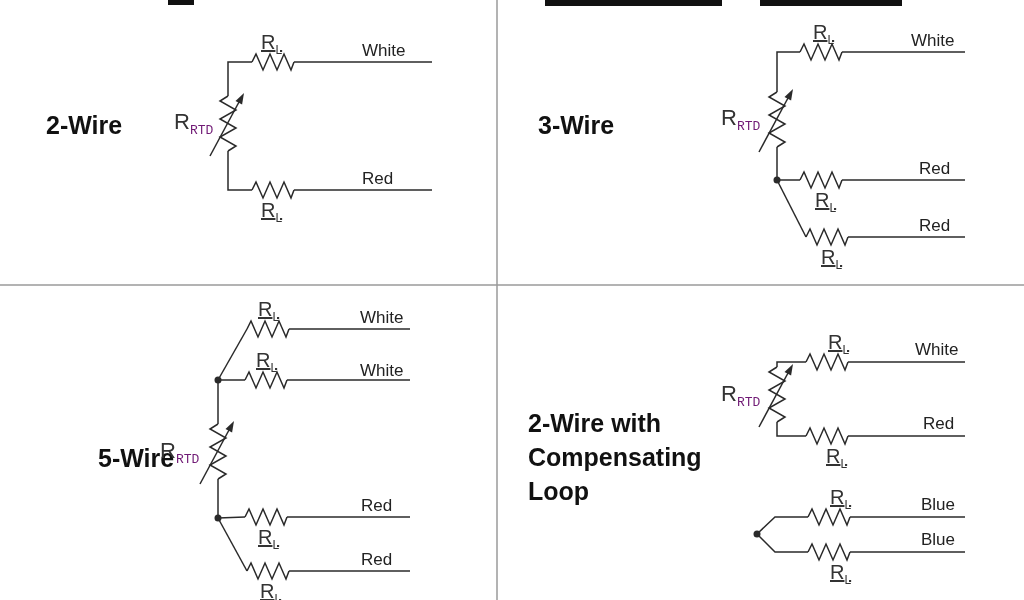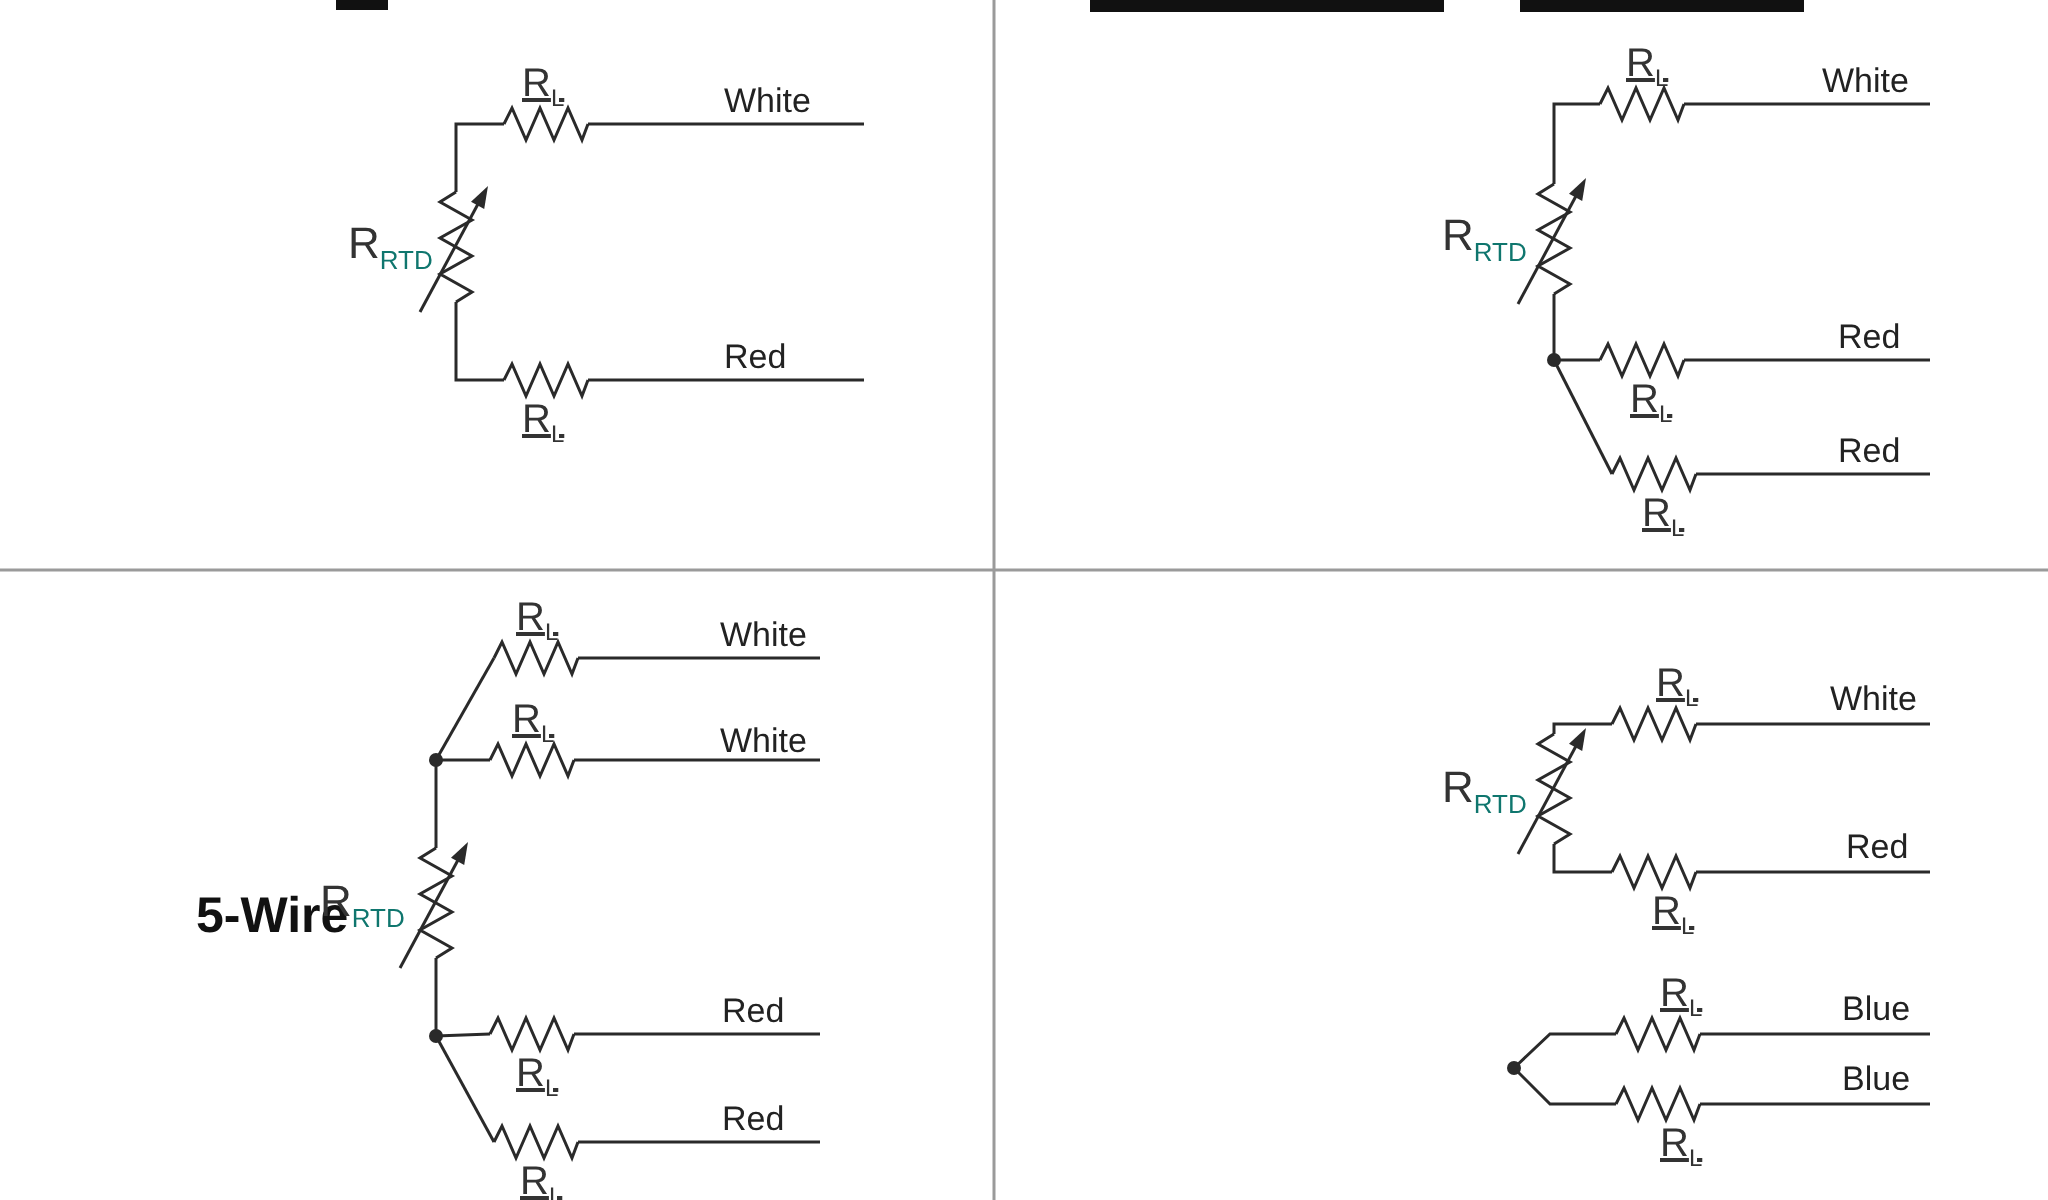--- a/index.html
+++ b/index.html
@@ -9,21 +9,21 @@
     font-family:"Liberation Sans",sans-serif;
   }
   .stage{position:absolute;left:0;top:0;width:1024px;height:600px;}
   svg{position:absolute;left:0;top:0;}
   .lbl{position:absolute;white-space:nowrap;color:#1a1a1a;}
   .title{font-size:25px;font-weight:bold;letter-spacing:0px;color:#111;white-space:pre-line;line-height:34px;}
   .wirelbl{font-size:17px;color:#222;}
   .rlabel{font-size:20px;color:#333;text-decoration:underline;}
   .rlabel sub{font-size:12px;color:#333;}
   .rtdlabel{font-size:22px;color:#333;}
-  .rtdlabel sub{font-size:13px;color:#0f766e;}
+  .rtdlabel sub{font-size:13px;color:#701a75;font-family:Liberation Mono, monospace;}
 </style>
 </head>
 <body>
 
 <div class="stage">
 
   <svg width="1024" height="600" viewBox="0 0 1024 600">
     <defs>
 
       <g id="res-h">
@@ -102,45 +102,50 @@
       <line x1="850" y1="552" x2="965" y2="552"></line>
     </g>
     <circle cx="757" cy="534" r="3.5" fill="#2a2a2a"></circle>
     <use href="#res-h" x="806" y="362"></use>
     <use href="#res-h" x="806" y="436"></use>
     <use href="#res-h" x="808" y="517"></use>
     <use href="#res-h" x="808" y="552"></use>
     <use href="#rtd-v" x="777" y="367"></use>
   </svg>
 
+  <div class="lbl title" style="left:46px;top:108px">2-Wire</div>
   <div class="lbl rtdlabel" style="left:174px;top:109px"><span>R</span><sub>RTD</sub></div>
   <div class="lbl rlabel" style="left:261px;top:31px"><span>R</span><sub>L</sub></div>
   <div class="lbl wirelbl" style="left:362px;top:41px">White</div>
   <div class="lbl rlabel" style="left:261px;top:199px"><span>R</span><sub>L</sub></div>
   <div class="lbl wirelbl" style="left:362px;top:169px">Red</div>
 
+  <div class="lbl title" style="left:538px;top:108px">3-Wire</div>
   <div class="lbl rtdlabel" style="left:721px;top:105px"><span>R</span><sub>RTD</sub></div>
   <div class="lbl rlabel" style="left:813px;top:21px"><span>R</span><sub>L</sub></div>
   <div class="lbl wirelbl" style="left:911px;top:31px">White</div>
   <div class="lbl rlabel" style="left:815px;top:189px"><span>R</span><sub>L</sub></div>
   <div class="lbl wirelbl" style="left:919px;top:159px">Red</div>
   <div class="lbl rlabel" style="left:821px;top:246px"><span>R</span><sub>L</sub></div>
   <div class="lbl wirelbl" style="left:919px;top:216px">Red</div>
 
   <div class="lbl title" style="left:98px;top:441px">5-Wire</div>
   <div class="lbl rtdlabel" style="left:160px;top:438px"><span>R</span><sub>RTD</sub></div>
   <div class="lbl rlabel" style="left:258px;top:298px"><span>R</span><sub>L</sub></div>
   <div class="lbl wirelbl" style="left:360px;top:308px">White</div>
   <div class="lbl rlabel" style="left:256px;top:349px"><span>R</span><sub>L</sub></div>
   <div class="lbl wirelbl" style="left:360px;top:361px">White</div>
   <div class="lbl rlabel" style="left:258px;top:526px"><span>R</span><sub>L</sub></div>
   <div class="lbl wirelbl" style="left:361px;top:496px">Red</div>
   <div class="lbl rlabel" style="left:260px;top:580px"><span>R</span><sub>L</sub></div>
   <div class="lbl wirelbl" style="left:361px;top:550px">Red</div>
 
+  <div class="lbl title" style="left:528px;top:406px;width:215px">2-Wire with
+Compensating
+Loop</div>
   <div class="lbl rtdlabel" style="left:721px;top:381px"><span>R</span><sub>RTD</sub></div>
   <div class="lbl rlabel" style="left:828px;top:331px"><span>R</span><sub>L</sub></div>
   <div class="lbl wirelbl" style="left:915px;top:340px">White</div>
   <div class="lbl rlabel" style="left:826px;top:445px"><span>R</span><sub>L</sub></div>
   <div class="lbl wirelbl" style="left:923px;top:414px">Red</div>
   <div class="lbl rlabel" style="left:830px;top:486px"><span>R</span><sub>L</sub></div>
   <div class="lbl wirelbl" style="left:921px;top:495px">Blue</div>
   <div class="lbl rlabel" style="left:830px;top:561px"><span>R</span><sub>L</sub></div>
   <div class="lbl wirelbl" style="left:921px;top:530px">Blue</div>
 

